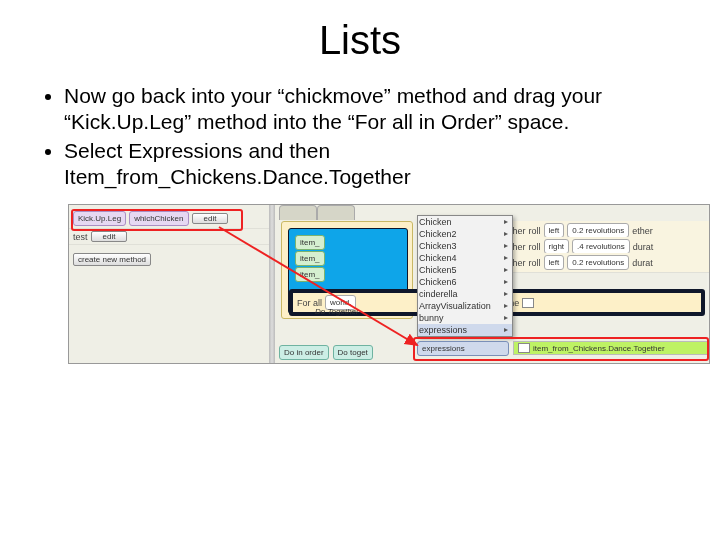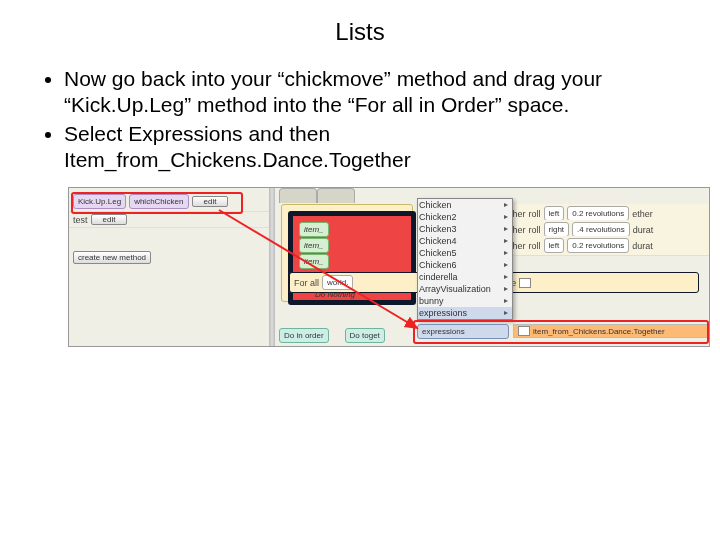--- a/index.html
+++ b/index.html
@@ -9,21 +9,21 @@
     height: 540px;
     font-family: Arial, sans-serif;
     background: #fff;
     overflow: hidden;
   }
   .slide {
     padding: 18px 46px 0 46px;
   }
   h1 {
     text-align: center;
-    font-size: 24px;
+    font-size: 40px;
     margin: 0 0 20px 0;
     font-weight: normal;
     color: #000;
   }
   ul.instructions {
     margin: 16px 0 14px 0;
     padding-left: 18px;
     font-size: 21px;
     line-height: 1.25;
   }
@@ -93,21 +93,21 @@
     padding:1px 4px;
     border-radius:2px;
   }
   .tab {
     position:absolute; top:0; height:14px;
     background:#d6d6c8; border:1px solid #aaa; border-bottom:none;
     border-radius:4px 4px 0 0;
     font-size:8px; line-height:14px; text-align:center;
   }
   .block-yellow { background:#fdf0c8; border:1px solid #c9b864; border-radius:3px; }
-  .block-pink   { background:#ef4444; border:5px solid #0f172a; border-radius:3px;font-style:italic; }
+  .block-pink   { background:#0ea5e9; border:1px solid #0f172a; border-radius:3px; }
   .context-menu {
     position:absolute;
     background:#f2f2f2;
     border:1px solid #888;
     box-shadow:2px 2px 4px rgba(0,0,0,.3);
     font-size:9px;
   }
   .context-menu .mitem {
     padding:1px 18px 1px 1px;
     white-space:nowrap;
@@ -115,21 +115,21 @@
   }
   .context-menu .mitem.arrow::after {
     content:"▸"; position:absolute; right:4px; top:1px; font-size:8px; color:#555;
   }
   .context-menu .mitem.sel {
     background:#cfd9ec;
   }
   .expr-row {
     position:absolute;
     display:flex; align-items:center; gap:3px;
-    background:#fdba74; border:1px solid #bbb;
+    background:#bef264; border:1px solid #bbb;
     padding:1px 4px;
     font-size:8px;
   }
   .red-rect {
     position:absolute;
     border:2px solid #e22;
     border-radius:3px;
     pointer-events:none;
   }
   .red-arrow {
@@ -153,21 +153,21 @@
     <div class="panel-left">
       <div class="row" style="margin-top:4px">
         <span class="tag purple">Kick.Up.Leg</span>
         <span class="tag purple">whichChicken</span>
         <span class="btn-edit">edit</span>
       </div>
       <div class="row">
         <span class="txt">test</span>
         <span class="btn-edit">edit</span>
       </div>
-      <div class="row" style="border-bottom:none; margin-top:21px">
+      <div class="row" style="border-bottom:none; margin-top:6px">
         <span class="btn-new">create new method</span>
       </div>
 
     </div>
 
     <div class="divider"></div>
 
     <div class="panel-right">
 
       <div class="tab" style="left:4px; width:36px"></div>
@@ -203,32 +203,32 @@
         <span class="txt">durat</span>
       </div>
       <div class="row" style="position:absolute; left:226px; top:48px; width:200px; background:#f9f4e0">
         <span class="txt">ether</span>
         <span class="txt">roll</span>
         <span class="tag">left</span>
         <span class="tag">0.2 revolutions</span>
         <span class="txt">durat</span>
       </div>
 
-      <div class="row" style="position:absolute; left:14px; top:84px; width:400px; background:#fdf0c8; border:1px solid #0f172a; border-radius:3px">
+      <div class="row" style="position:absolute; left:14px; top:84px; width:400px; background:#fdf0c8; border:4px solid #0f172a; border-radius:3px">
         <span class="txt">For all</span>
         <span class="tag">world.</span>
         <span class="txt" style="margin-left:140px">, one</span>
         <span style="display:inline-flex;align-items:center;gap:2px">
           <span style="display:inline-block;width:10px;height:8px;background:#fff;border:1px solid #888"></span>
         </span>
       </div>
 
-      <div style="position:absolute; left:40px; top:102px; font-style:italic; font-size:8px">Do Nothing</div>
-
-      <div style="position:absolute; left:4px; bottom:3px; display:flex; gap:16px">
+      <div style="position:absolute; left:40px; top:102px; font-style:italic; font-size:8px">Do Together</div>
+
+      <div style="position:absolute; left:4px; bottom:3px; display:flex; gap:4px">
         <span class="tag teal">Do in order</span>
         <span class="tag teal">Do toget</span>
       </div>
 
       <div class="context-menu" style="left:142px; top:10px; width:94px">
         <div class="mitem arrow">Chicken</div>
         <div class="mitem arrow">Chicken2</div>
         <div class="mitem arrow">Chicken3</div>
         <div class="mitem arrow">Chicken4</div>
         <div class="mitem arrow">Chicken5</div>

